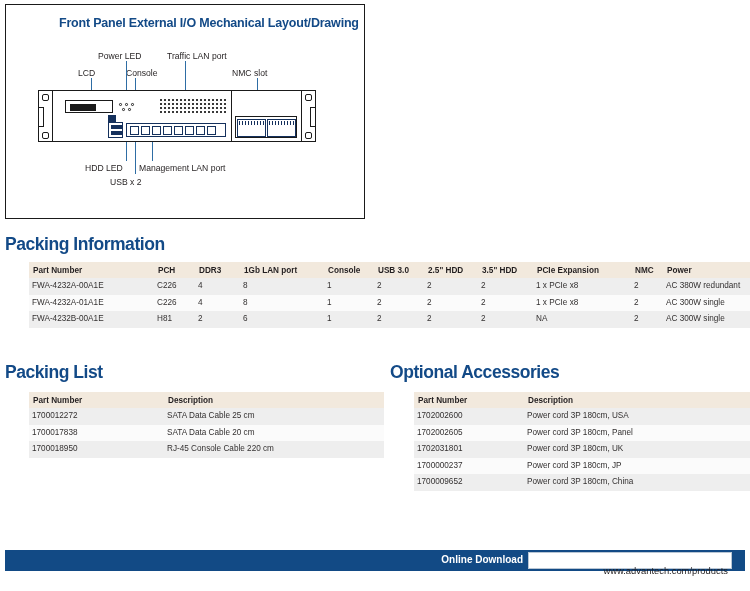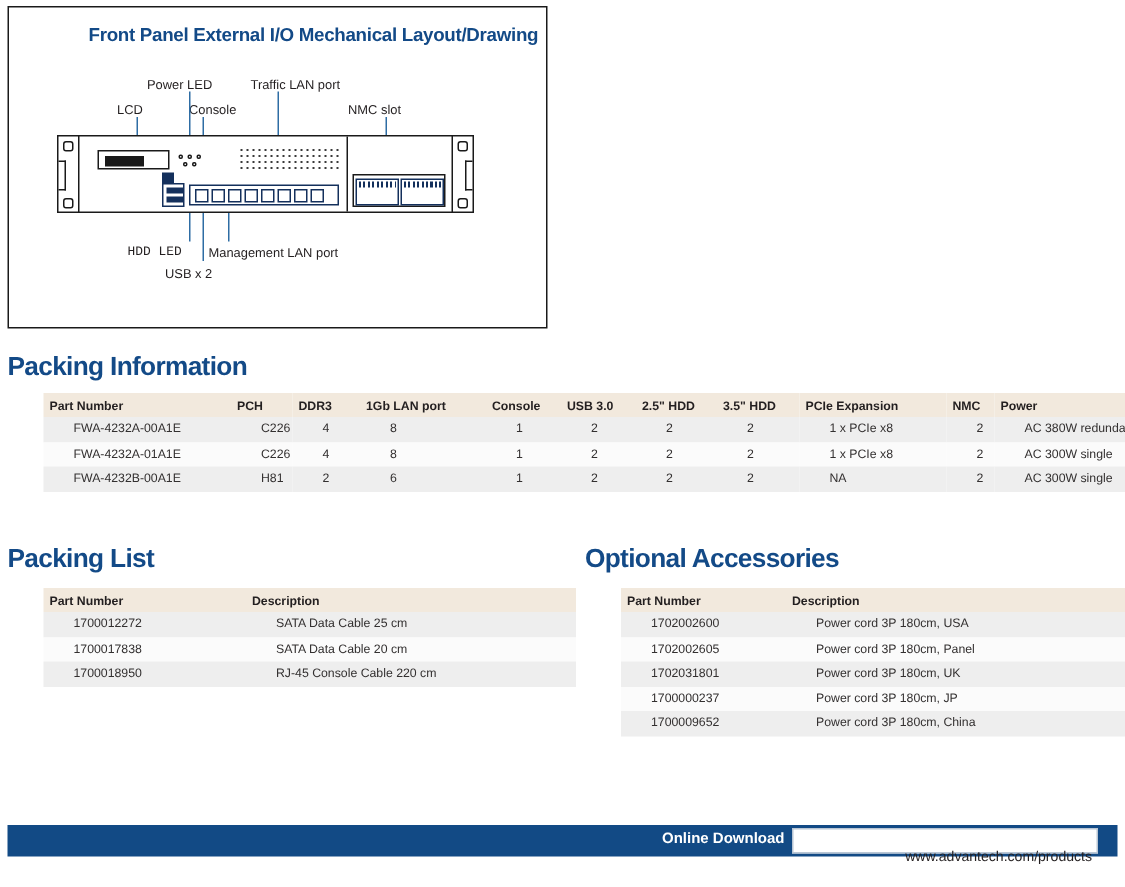--- a/index.html
+++ b/index.html
@@ -250,21 +250,21 @@
     background: #f2e9dd;
     color: #231f20;
     font-weight: bold;
     text-align: left;
     padding: 3.5px 4px 3.5px 4px;
     font-size: 8.2px;
     vertical-align: middle;
     white-space: nowrap;
   }
   .tbl td {
-    padding: 3px 4px 3px 20px;
+    padding: 3px 4px 3px 3px;
     text-align: left;
     vertical-align: top;
     color: #333030;
     font-size: 8.2px;
     line-height: 1.28;
   }
   .tbl tr.odd td { background: #eeeeee; }
   .tbl tr.even td { background: #fbfbfb; }
 
   
@@ -310,21 +310,21 @@
 <div class="drawing-box">
   <div class="drawing-title">Front Panel External I/O Mechanical Layout/Drawing</div>
 </div>
 
 <div class="callout" style="left:78px; top:68px;">LCD</div>
 <div class="callout" style="left:98px; top:51px;">Power LED</div>
 <div class="callout" style="left:126px; top:68px;">Console</div>
 <div class="callout" style="left:167px; top:51px;">Traffic LAN port</div>
 <div class="callout" style="left:232px; top:68px;">NMC slot</div>
 
-<div class="callout" style="left:85px; top:163px;font-family:Liberation Mono, monospace;">HDD LED</div>
+<div class="callout" style="left:85px; top:163px;">HDD LED</div>
 <div class="callout" style="left:139px; top:163px;">Management LAN port</div>
 <div class="callout" style="left:110px; top:177px;">USB x 2</div>
 
 <div class="leader leader-v" style="left:91px; top:78px; height:23px;"></div>
 <div class="leader leader-v" style="left:126px; top:61px; height:40px;"></div>
 <div class="leader leader-v" style="left:135px; top:78px; height:37px;"></div>
 <div class="leader leader-v" style="left:185px; top:61px; height:64px;"></div>
 <div class="leader leader-v" style="left:257px; top:78px; height:25px;"></div>
 <div class="leader leader-h" style="left:210px; top:103px; width:95px;"></div>
 <div class="leader leader-v" style="left:210px; top:103px; height:18px;"></div>

